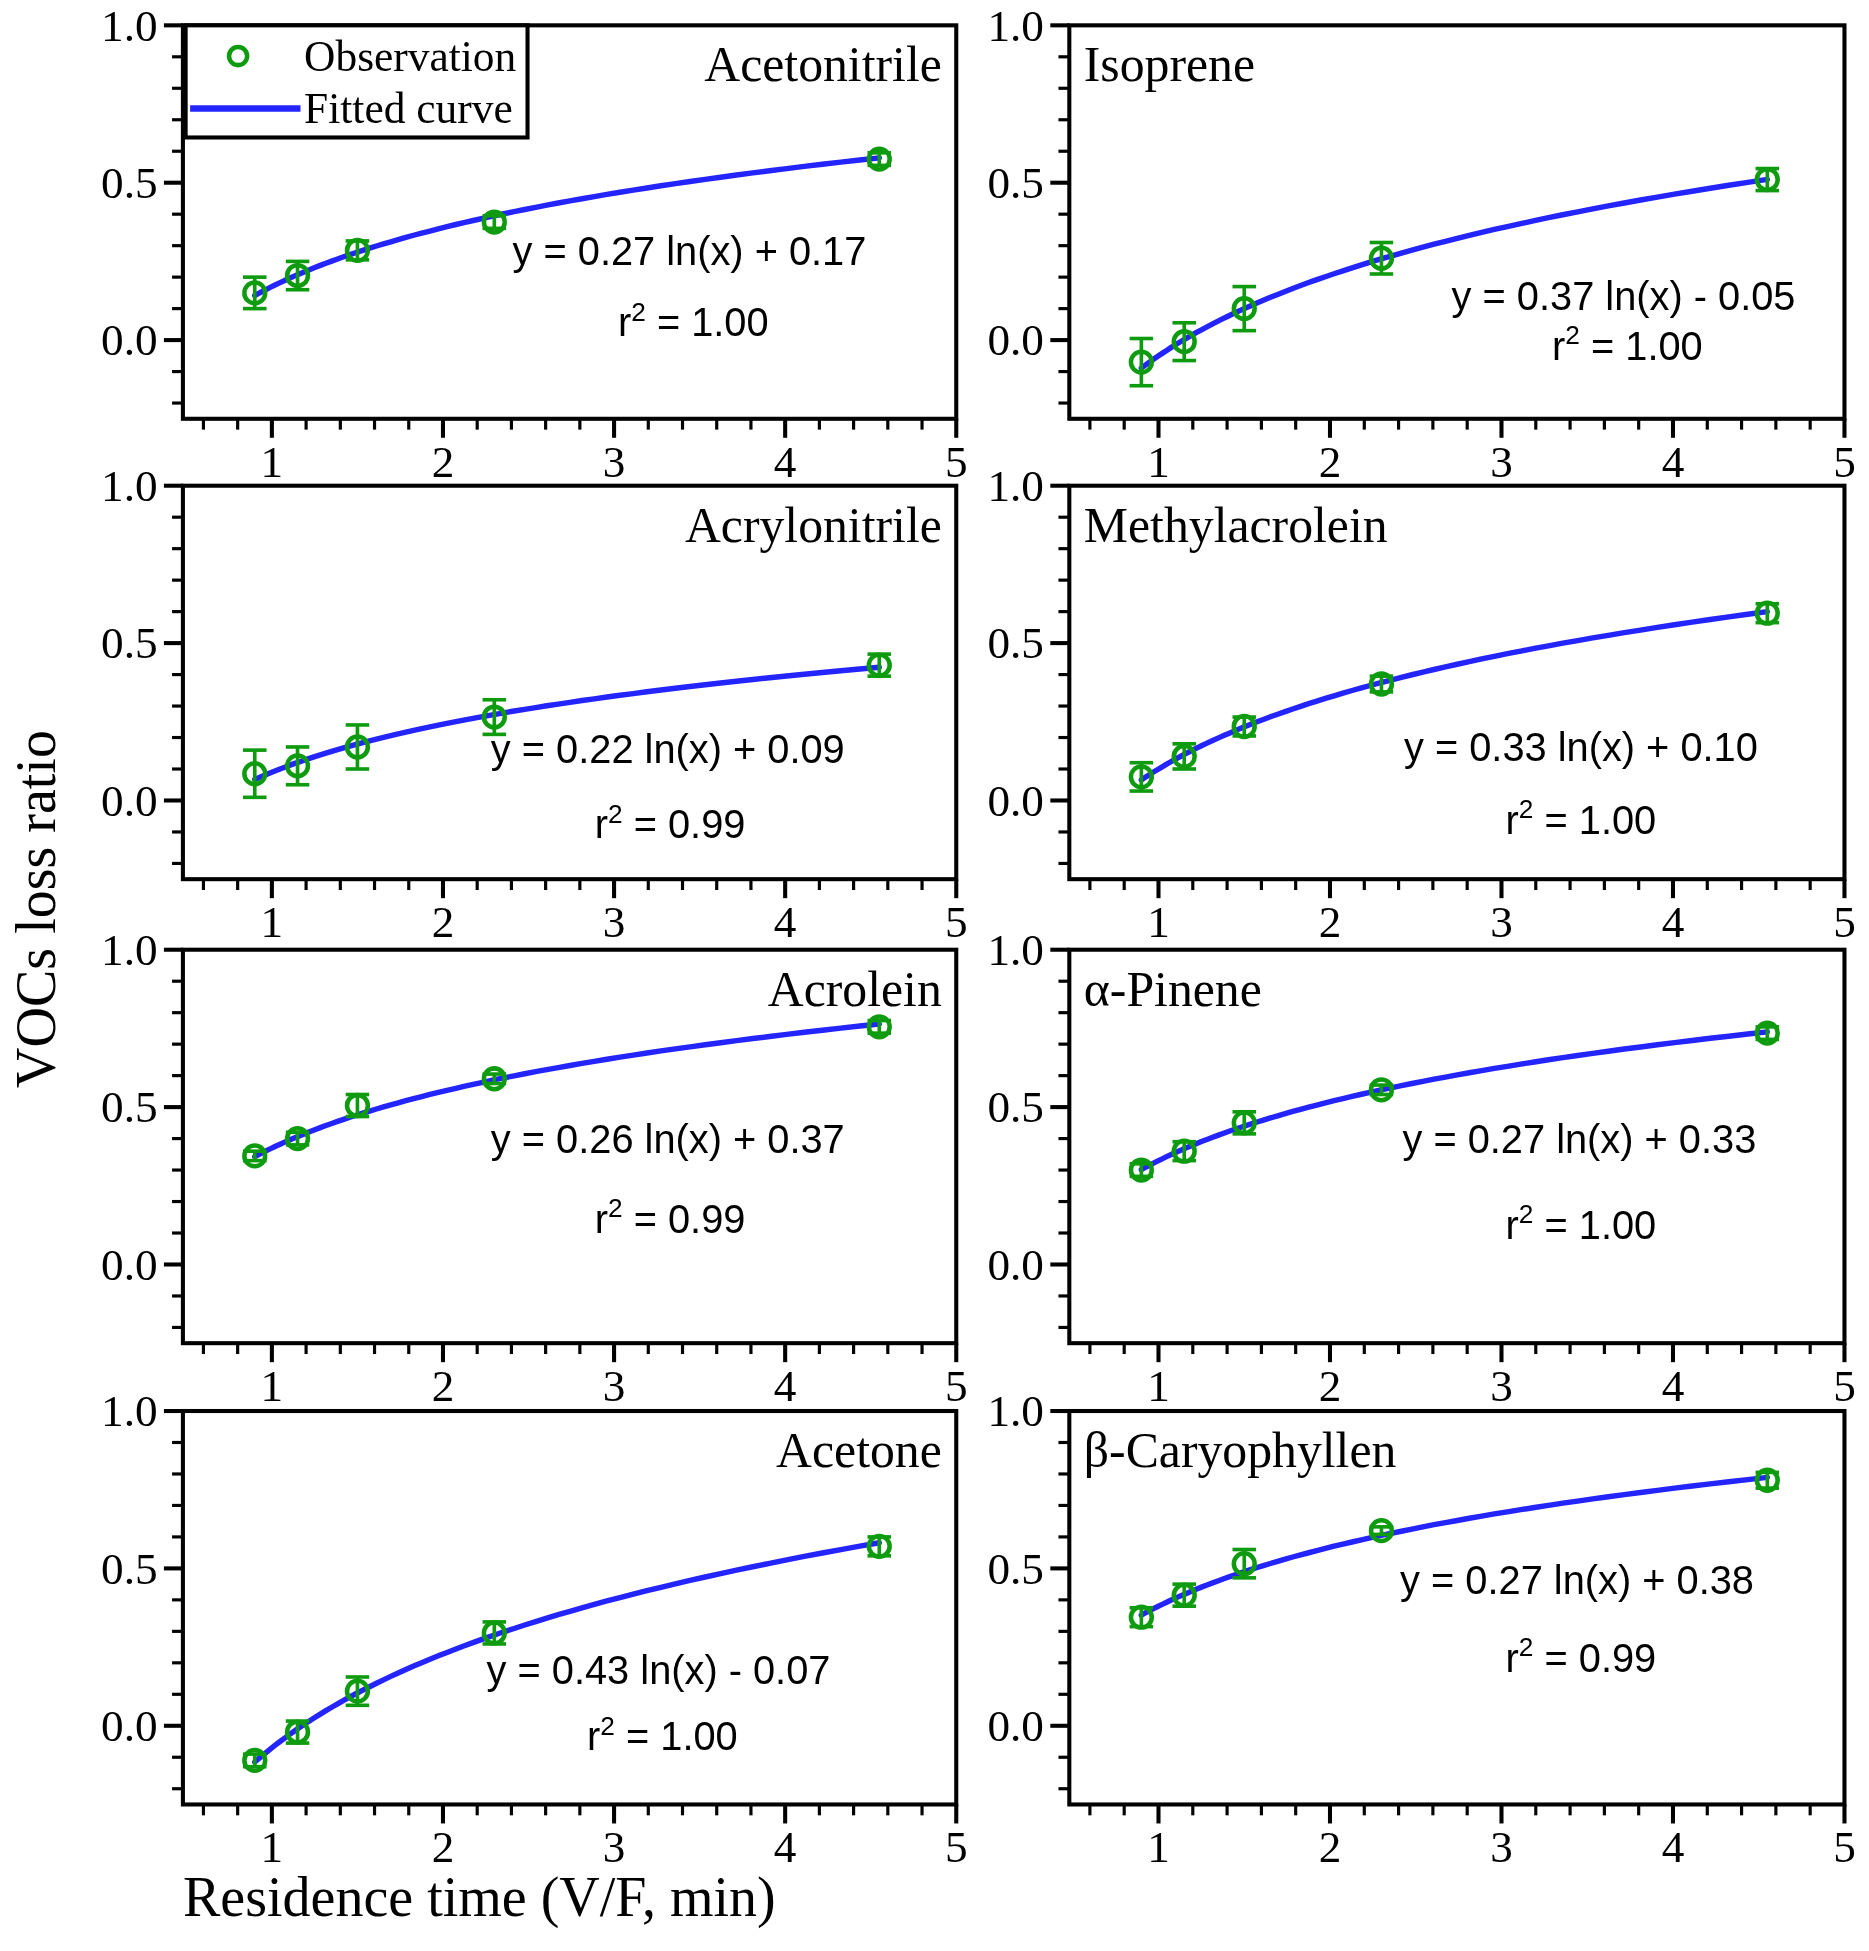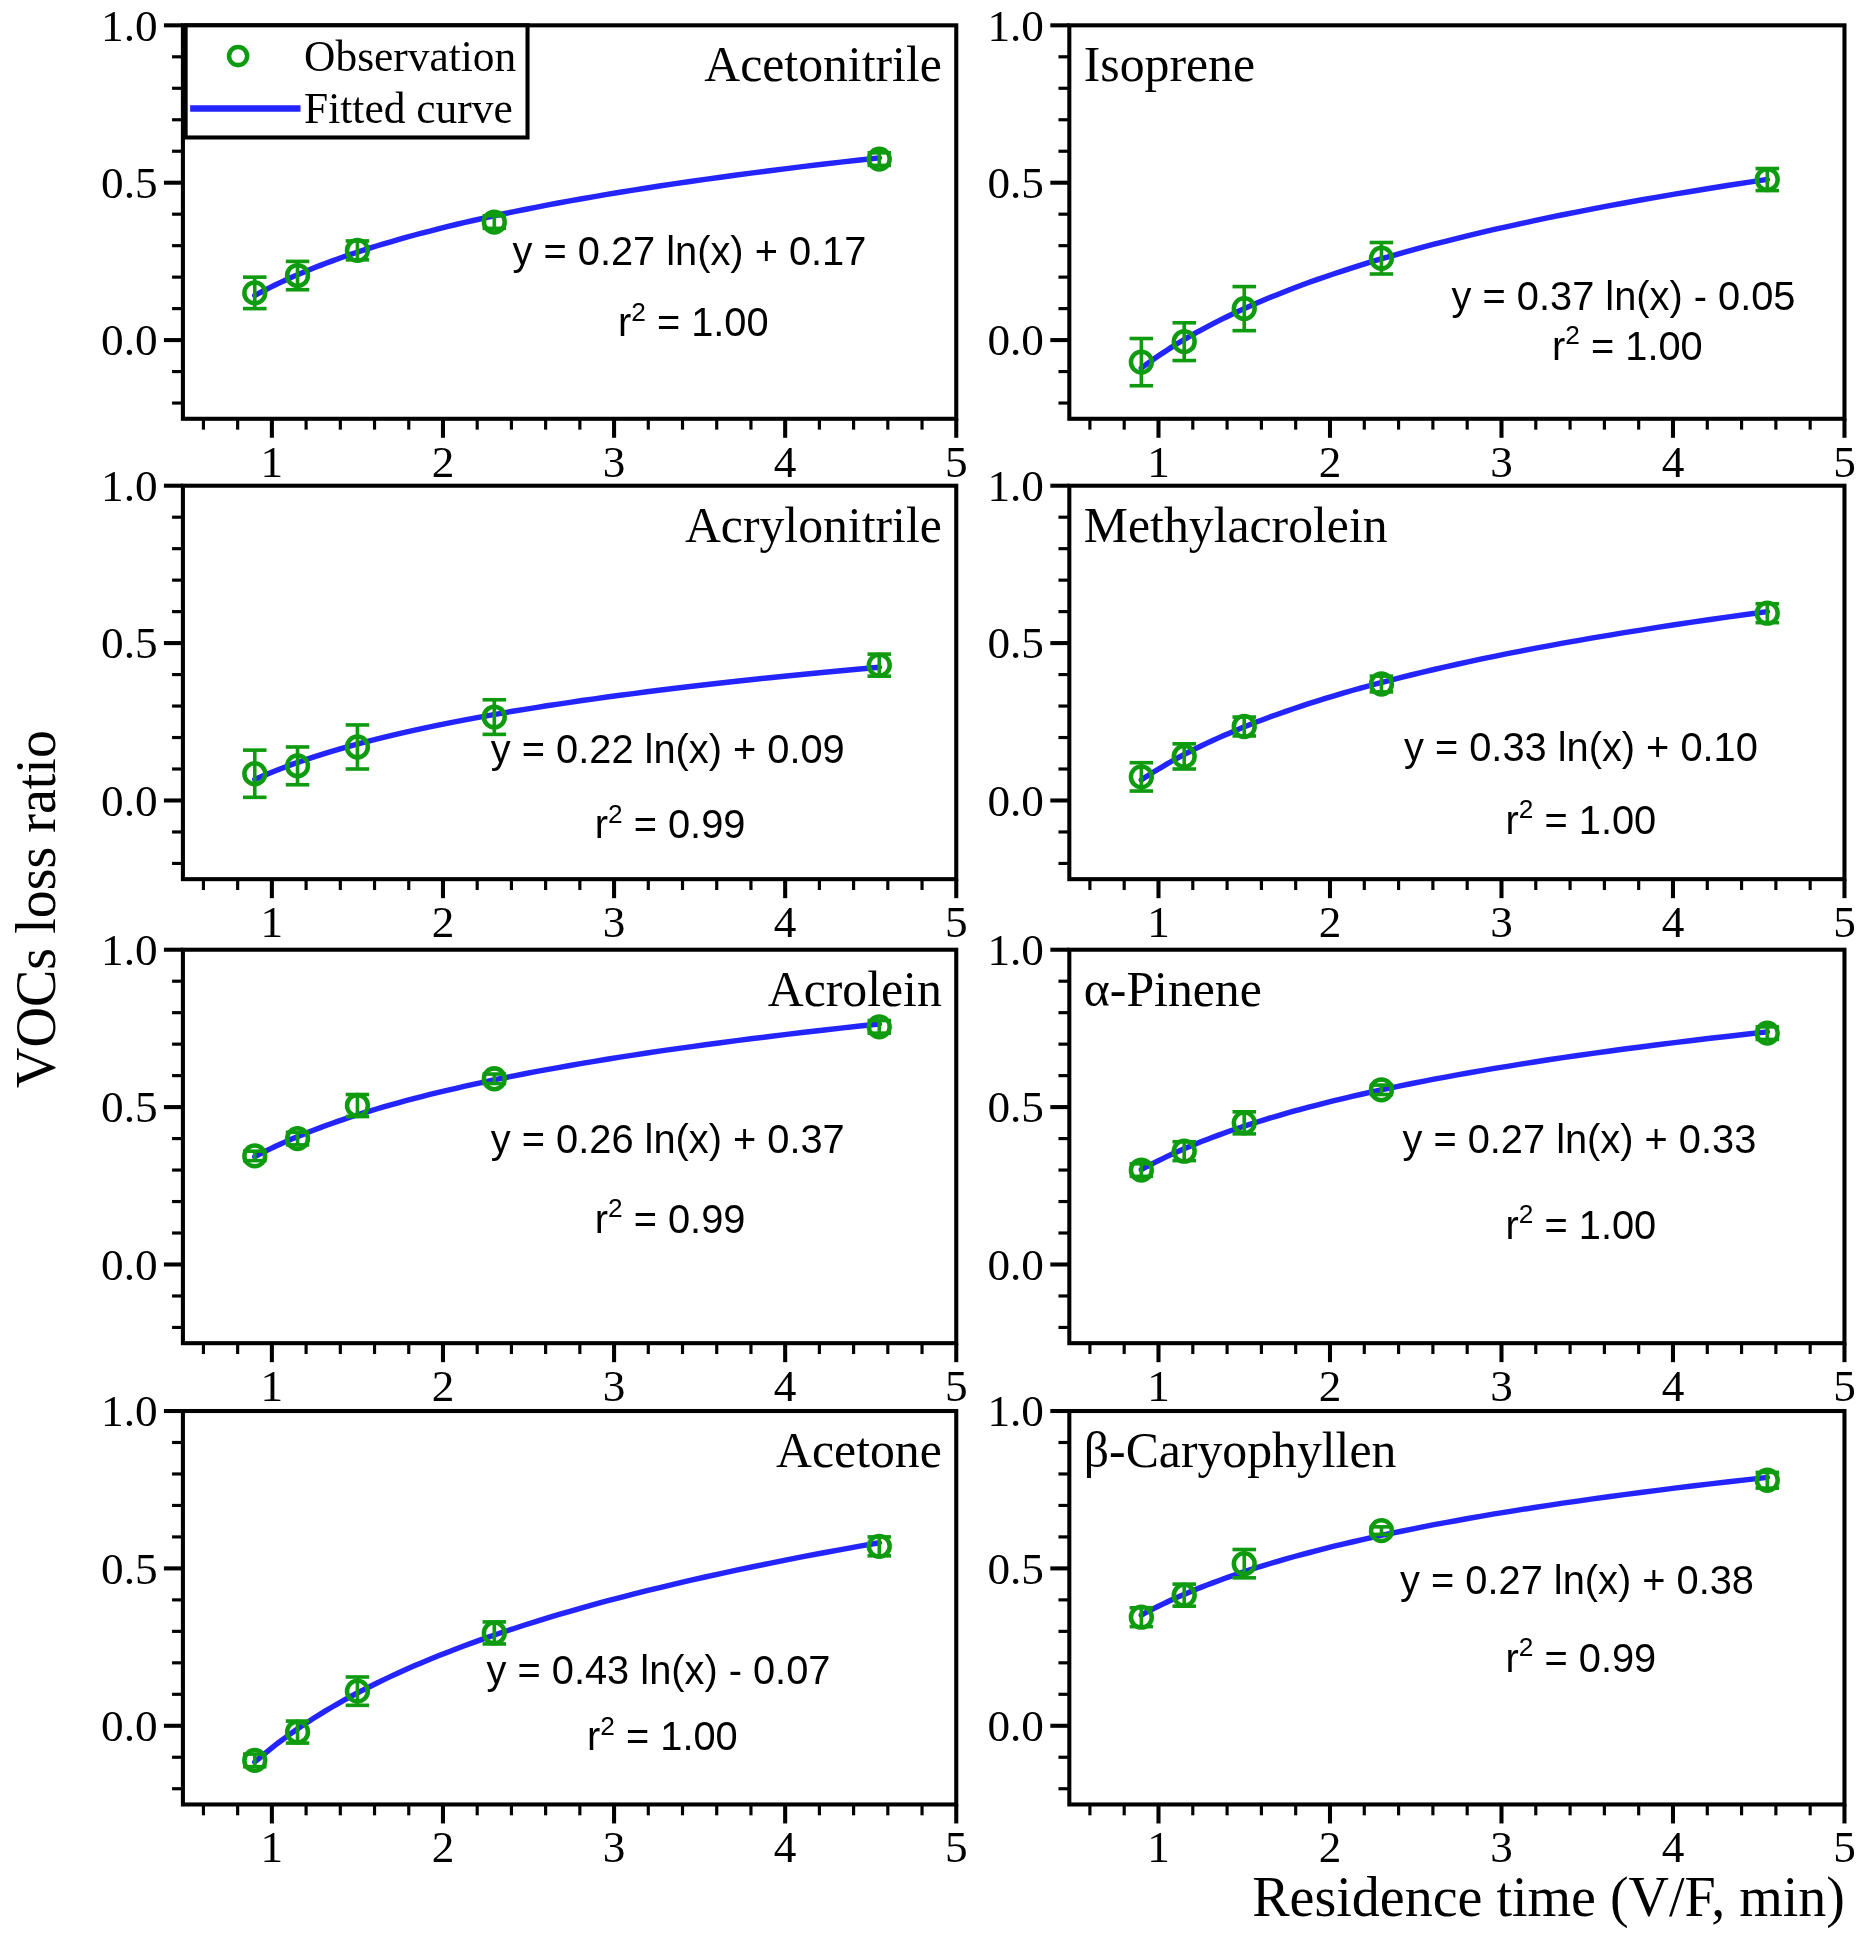--- a/index.html
+++ b/index.html
@@ -1,21 +1,21 @@
 <!DOCTYPE html>
 <html style="font-size:14.5px"><head>
 <meta charset="utf-8">
 <style>
   html,body{margin:0;padding:0;background:#ffffff;}
   .figure{position:relative;width:1870px;height:1951px;background:#ffffff;overflow:hidden;}
   #chart-svg{position:absolute;left:0;top:0;}
   .ylabel-wrap{position:absolute;left:0;top:0;width:71px;height:1818px;display:flex;align-items:center;justify-content:center;}
   .ylabel-wrap span{display:block;transform:rotate(-90deg);white-space:nowrap;
     font-family:"Liberation Serif",serif;font-size:56px;color:#000;}
-  .xlabel{position:absolute;left:183px;top:1865px;width:1662px;text-align:right;
+  .xlabel{position:absolute;left:183px;top:1865px;width:1662px;text-align:left;
     font-family:"Liberation Serif",serif;font-size:56px;color:#000;}
   .t-serif{font-family:"Liberation Serif",serif;}
   .t-sans{font-family:"Liberation Sans",sans-serif;}
 </style>
 </head>
 <body>
 
 <div class="figure">
   <svg id="chart-svg" width="1870" height="1951" viewBox="0 0 2067 2157">
       <g>

